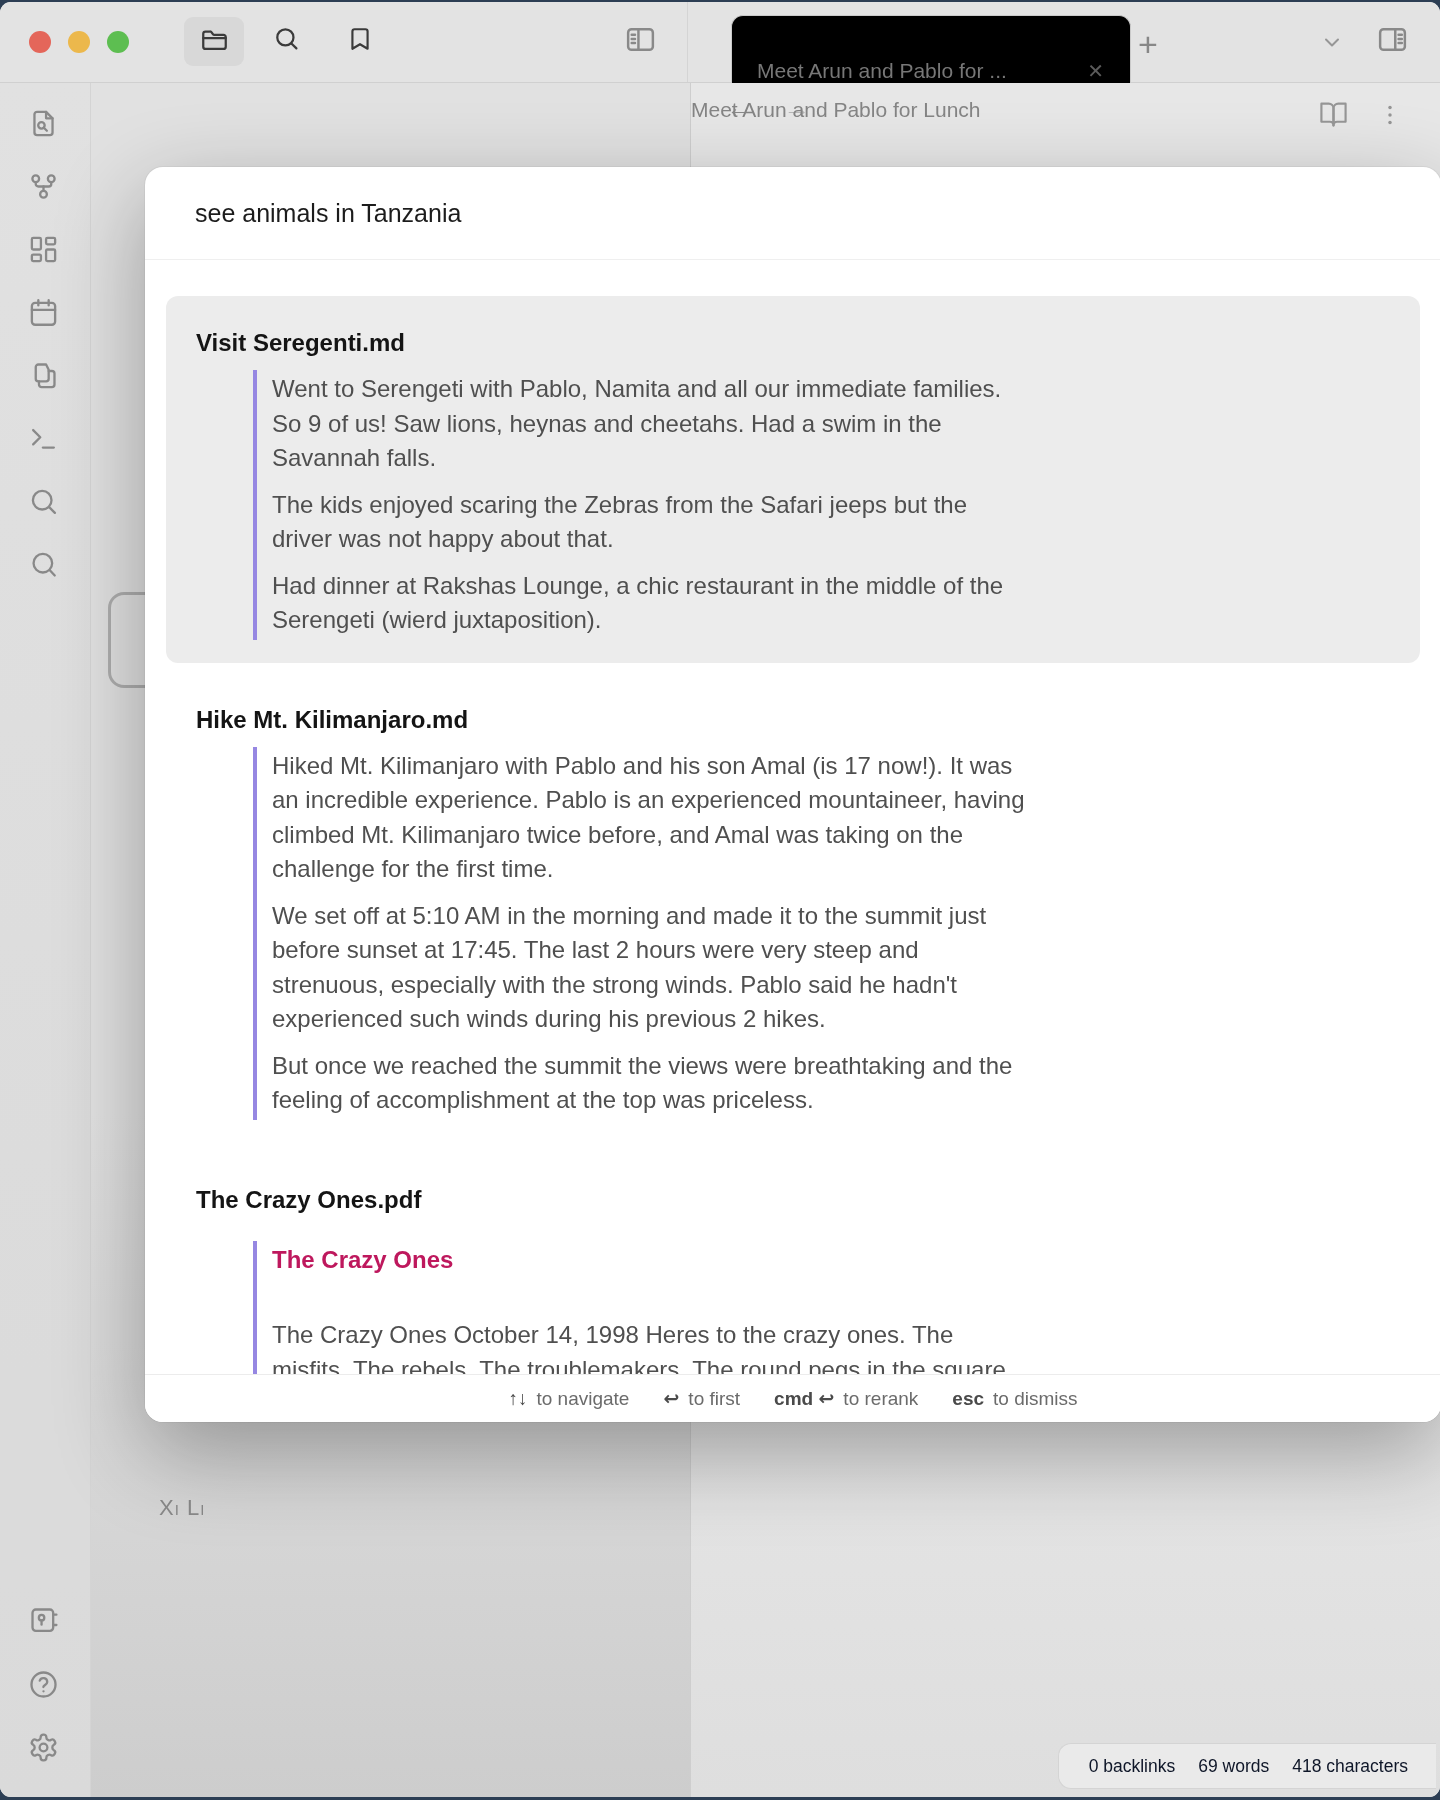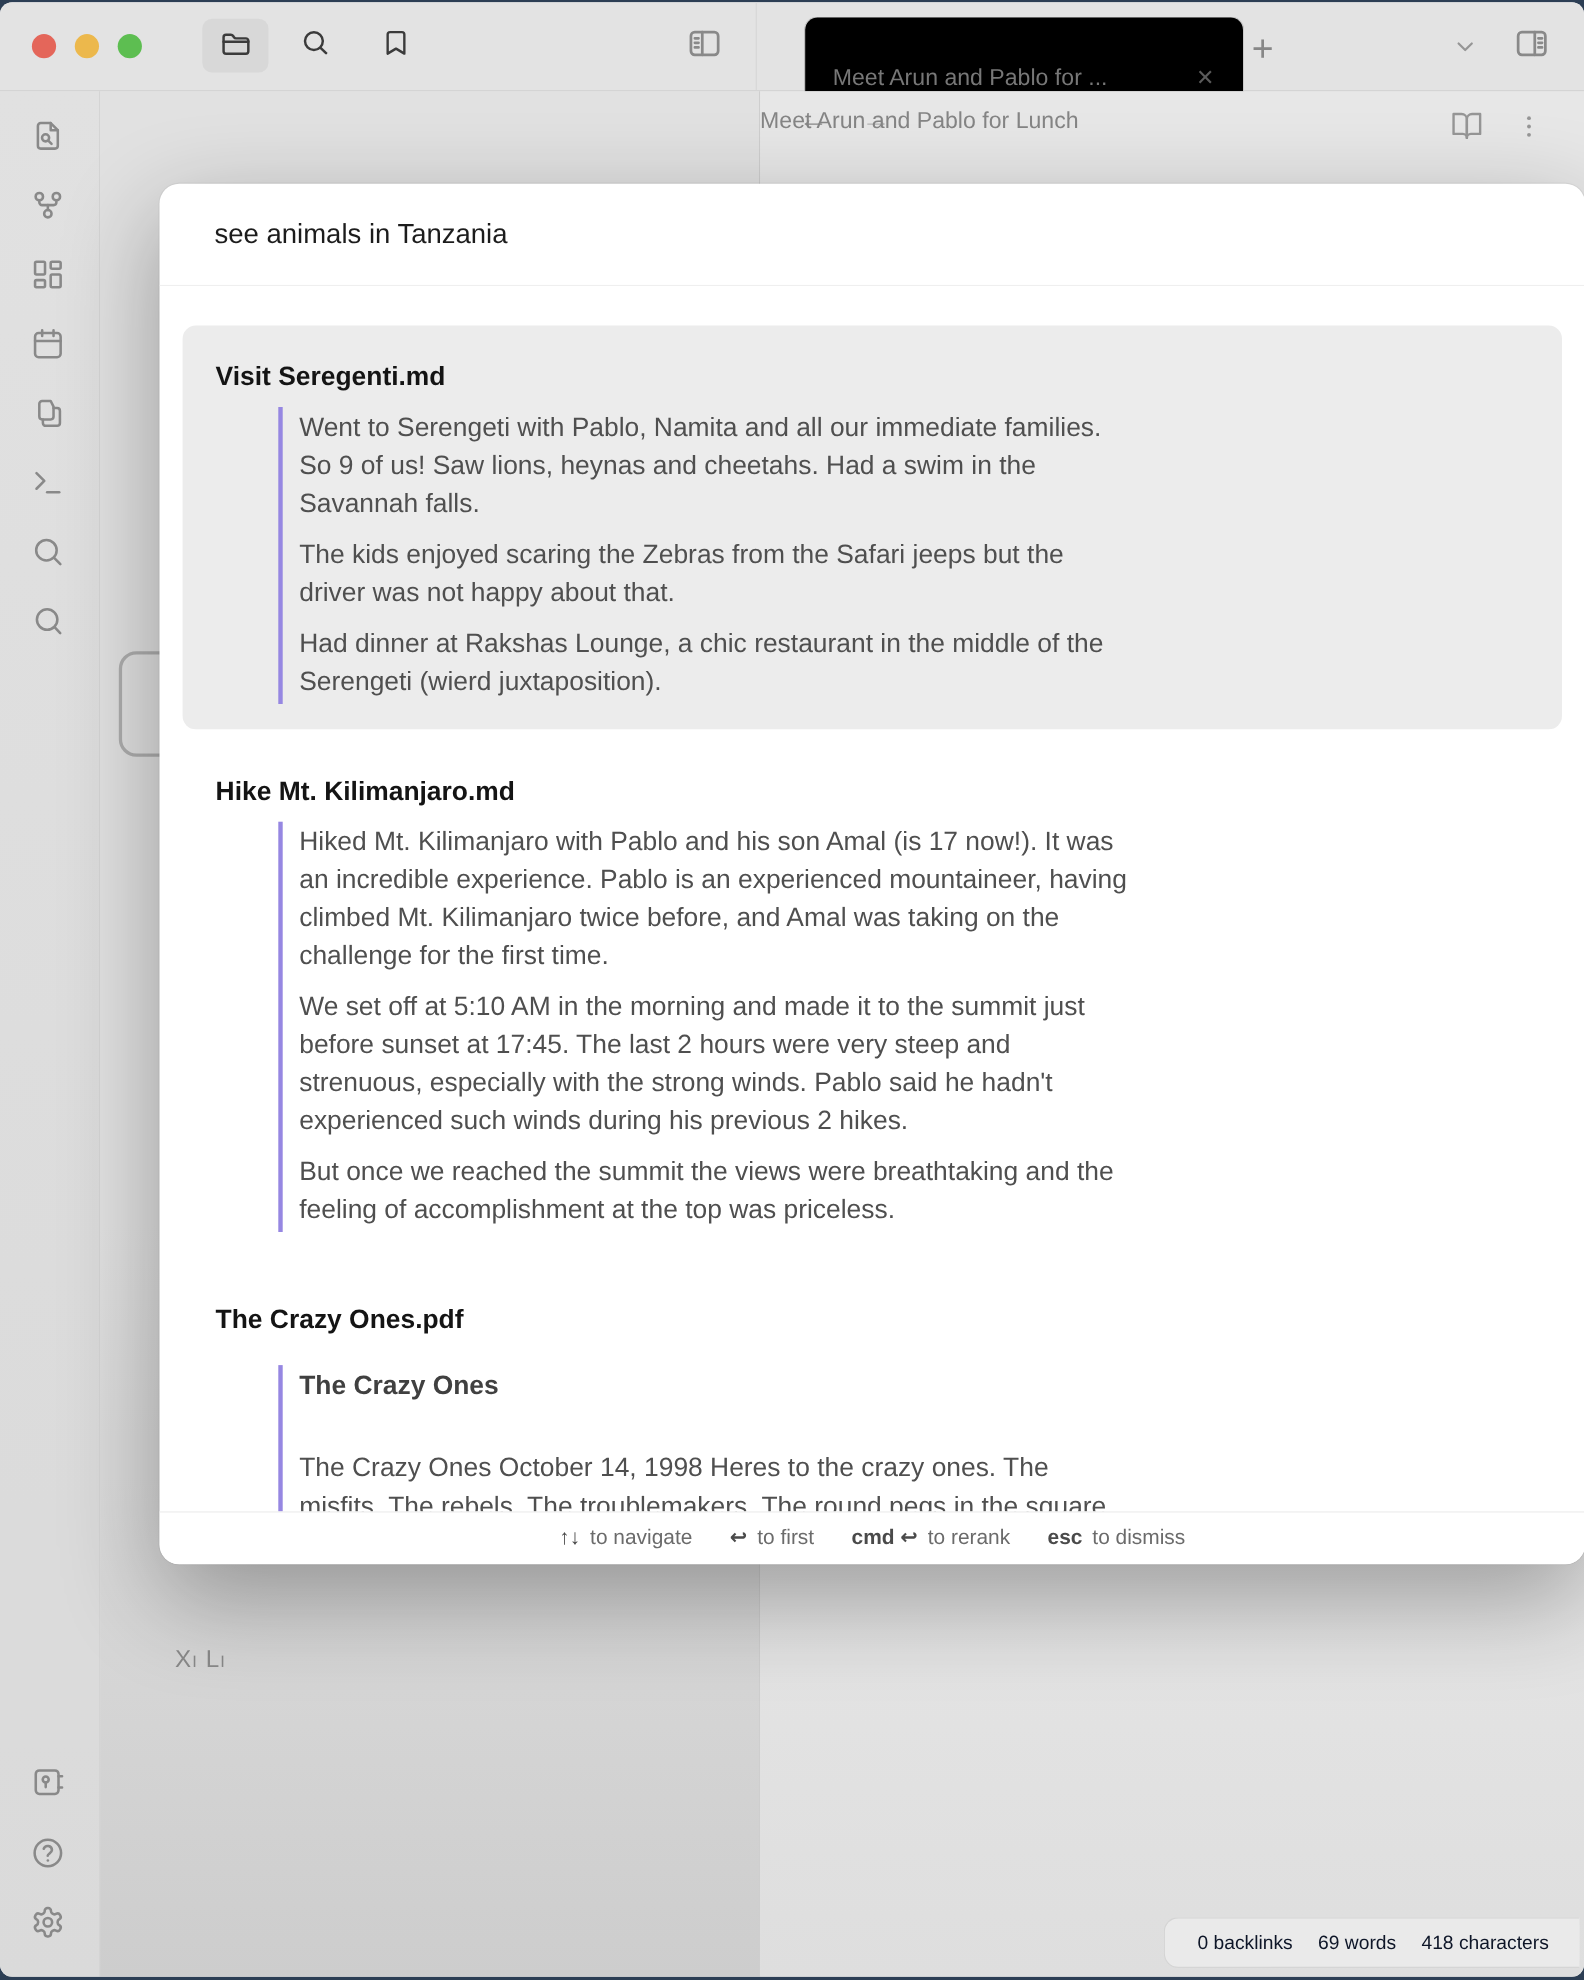--- a/index.html
+++ b/index.html
@@ -61,21 +61,21 @@
   .query-row{height:92px;border-bottom:1px solid #efefef;display:flex;align-items:center;}
   .query-input{border:none;outline:none;background:transparent;width:100%;padding:0 50px;font-size:25px;color:#1c1c1c;
                font-family:"Liberation Sans","DejaVu Sans",sans-serif;}
   .results{position:absolute;top:93px;left:0;right:0;bottom:47px;overflow:hidden;padding:36px 21px 0;}
   .result{padding:32px 30px 23px;border-radius:12px;margin-bottom:10px;}
   .result.selected{background:#ececec;}
   .r-title{font-size:24px;font-weight:700;color:#141414;line-height:30px;}
   .quote{border-left:4px solid #9687e2;margin:12px 0 0 57px;padding:2px 0 2px 15px;}
   .quote p{margin:0 0 12px;font-size:24px;line-height:34.5px;color:#4f4f4f;white-space:pre-wrap;max-width:960px;}
   .quote p:last-child{margin-bottom:0;}
-  .quote p.q-bold{font-weight:700;color:#404040;margin-bottom:41px;}
+  .quote p.q-bold{font-weight:700;color:#be185d;margin-bottom:41px;}
   .result.r3 .quote{margin-top:26px;}
   .modal-footer{position:absolute;left:0;right:0;bottom:0;height:47px;border-top:1px solid #ececec;background:#fff;
                 display:flex;align-items:center;justify-content:center;gap:34px;font-size:19px;color:#6b6b6b;}
   .hint{display:flex;gap:9px;align-items:center;}
   .hint b{color:#4a4a4a;font-weight:700;}
 </style>
 </head>
 <body>
 
 <div class="window">

